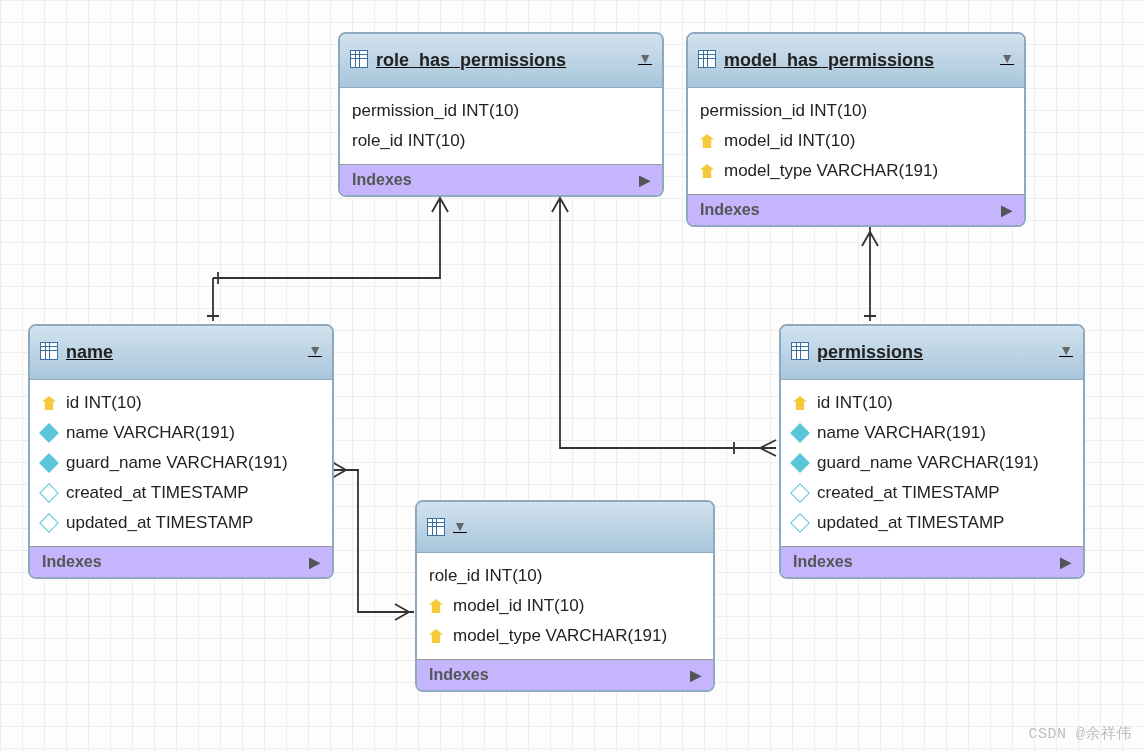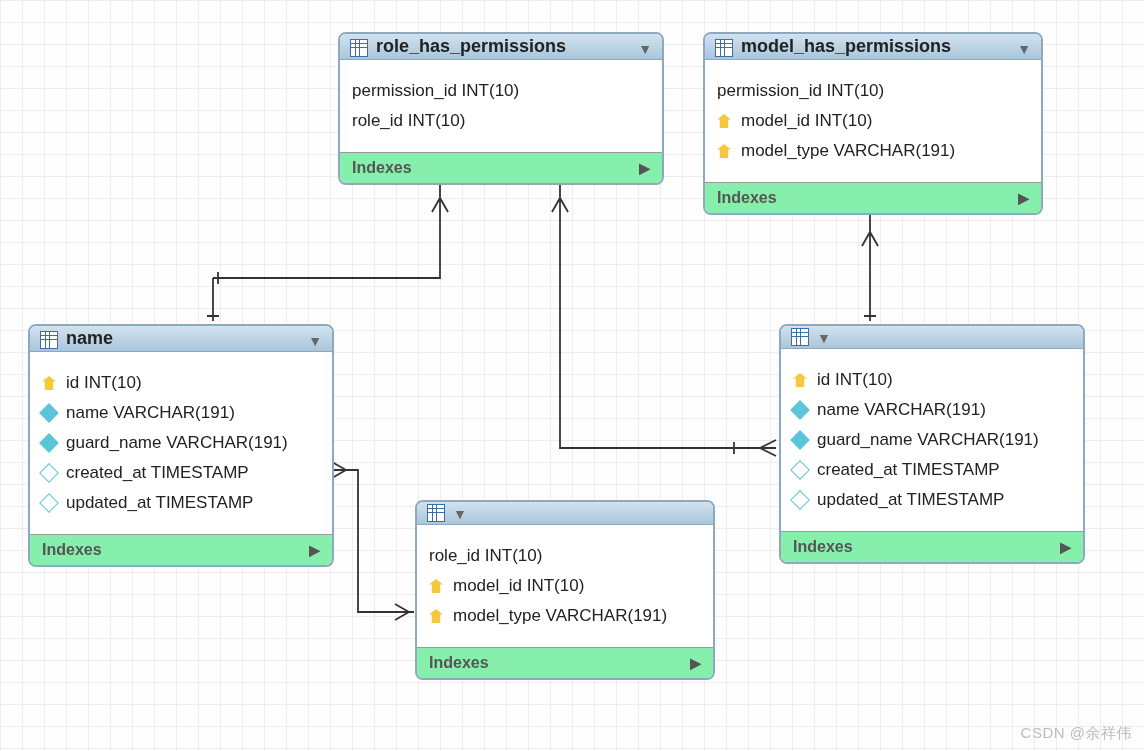--- a/index.html
+++ b/index.html
@@ -6,46 +6,46 @@
     font-family:Arial,Helvetica,sans-serif;background:#fdfdfd;}
   
   .grid-bg{position:absolute;inset:0;
     background-image:
       linear-gradient(#eceded 1px,transparent 1px),
       linear-gradient(90deg,#eceded 1px,transparent 1px);
     background-size:22px 22px;}
   .canvas{position:absolute;inset:0;}
   .table-box{position:absolute;background:#fff;border:2px solid #8da9bf;
     border-radius:8px;box-shadow:0 0 0 rgba(0,0,0,0);}
-  .tb-header{display:flex;align-items:flex-end;padding:2px 10px;
+  .tb-header{display:flex;align-items:flex-start;padding:16px 10px;
     background:linear-gradient(#d2e2ee,#a9c6db);
-    border-bottom:1px solid #8da9bf;border-radius:6px 6px 0 0;}
+    border-bottom:1px solid #8da9bf;border-radius:6px 6px 0 0;text-decoration:underline;}
   .tb-header .table-icon{width:16px;height:16px;margin-right:8px;
     display:inline-block;border:1px solid #3b6ea5;background:#fff;position:relative;}
   .tb-header .table-icon::before{content:"";position:absolute;top:3px;left:0;right:0;
     height:1px;background:#3b6ea5;box-shadow:0 4px 0 #3b6ea5;}
   .tb-header .table-icon::after{content:"";position:absolute;left:4px;top:0;bottom:0;
     width:1px;background:#3b6ea5;box-shadow:4px 0 0 #3b6ea5;}
   .tb-title{font-weight:bold;font-size:18px;color:#222;flex:1;}
   .tb-collapse{color:#666;font-size:14px;}
-  .tb-rows{padding:16px 0;}
+  .tb-rows{padding:8px 0;}
   .tb-row{display:flex;align-items:center;padding:5px 12px;font-size:17px;color:#222;}
   .col-icon{width:14px;height:14px;margin-right:10px;display:inline-block;flex-shrink:0;}
   .key-icon{background:#f5c93b;clip-path:polygon(50% 0,100% 40%,80% 40%,80% 100%,20% 100%,20% 40%,0 40%);border-radius:2px;}
   .diamond-filled{background:#5bc5d9;transform:rotate(45deg);}
   .diamond-open{border:1.5px solid #5bc5d9;transform:rotate(45deg);box-sizing:border-box;}
   .no-icon{width:0;margin-right:0;}
   .tb-indexes{display:flex;align-items:center;justify-content:space-between;
-    background:#86efac;color:#555;font-weight:bold;font-size:16px;
+    background:#c4b5fd;color:#555;font-weight:bold;font-size:16px;
     padding:6px 12px;border-top:1px solid #999;border-radius:0 0 6px 6px;}
   .tb-indexes .arrow{color:#555;font-size:14px;}
   svg.connectors{position:absolute;inset:0;pointer-events:none;}
   svg.connectors line,svg.connectors path{stroke:#333;stroke-width:1.8;fill:none;}
   .watermark{position:absolute;right:12px;bottom:8px;color:#bdbdbd;
-    font-size:15px;font-family:Liberation Sans, sans-serif;letter-spacing:.5px;}
+    font-size:15px;font-family:Liberation Mono, monospace;letter-spacing:.5px;}
 </style>
 </head>
 <body>
 
 <div class="grid-bg"></div>
 
 <svg class="connectors" width="1144" height="751">
 
   <path d="M 440 178 L 440 205 L 440 198 L 432 212 M 440 198 L 448 212 M 440 205 L 440 278 L 213 278 M 218 272 L 218 284 M 213 278 L 213 321 M 207 316 L 219 316"></path>
 
@@ -71,21 +71,21 @@
         <div class="tb-row">
           <span class="col-icon no-icon"></span>
           <span>role_id INT(10)</span>
         </div>
       </div>
       <div class="tb-indexes">
         <span>Indexes</span>
         <span class="arrow">▶</span>
       </div>
     </div>
-    <div class="table-box" style="left: 703px; top: 32px; width: 336px;">
+    <div class="table-box" style="left: 686px; top: 32px; width: 336px;">
       <div class="tb-header">
         <span class="table-icon"></span>
         <span class="tb-title">model_has_permissions</span>
         <span class="tb-collapse">▼</span>
       </div>
       <div class="tb-rows">
         <div class="tb-row">
           <span class="col-icon no-icon"></span>
           <span>permission_id INT(10)</span>
         </div>
@@ -132,20 +132,21 @@
         </div>
       </div>
       <div class="tb-indexes">
         <span>Indexes</span>
         <span class="arrow">▶</span>
       </div>
     </div>
     <div class="table-box" style="left: 779px; top: 324px; width: 302px;">
       <div class="tb-header">
         <span class="table-icon"></span>
+        <span class="tb-title">permissions</span>
         <span class="tb-collapse">▼</span>
       </div>
       <div class="tb-rows">
         <div class="tb-row">
           <span class="col-icon key-icon"></span>
           <span>id INT(10)</span>
         </div>
         <div class="tb-row">
           <span class="col-icon diamond-filled"></span>
           <span>name VARCHAR(191)</span>

